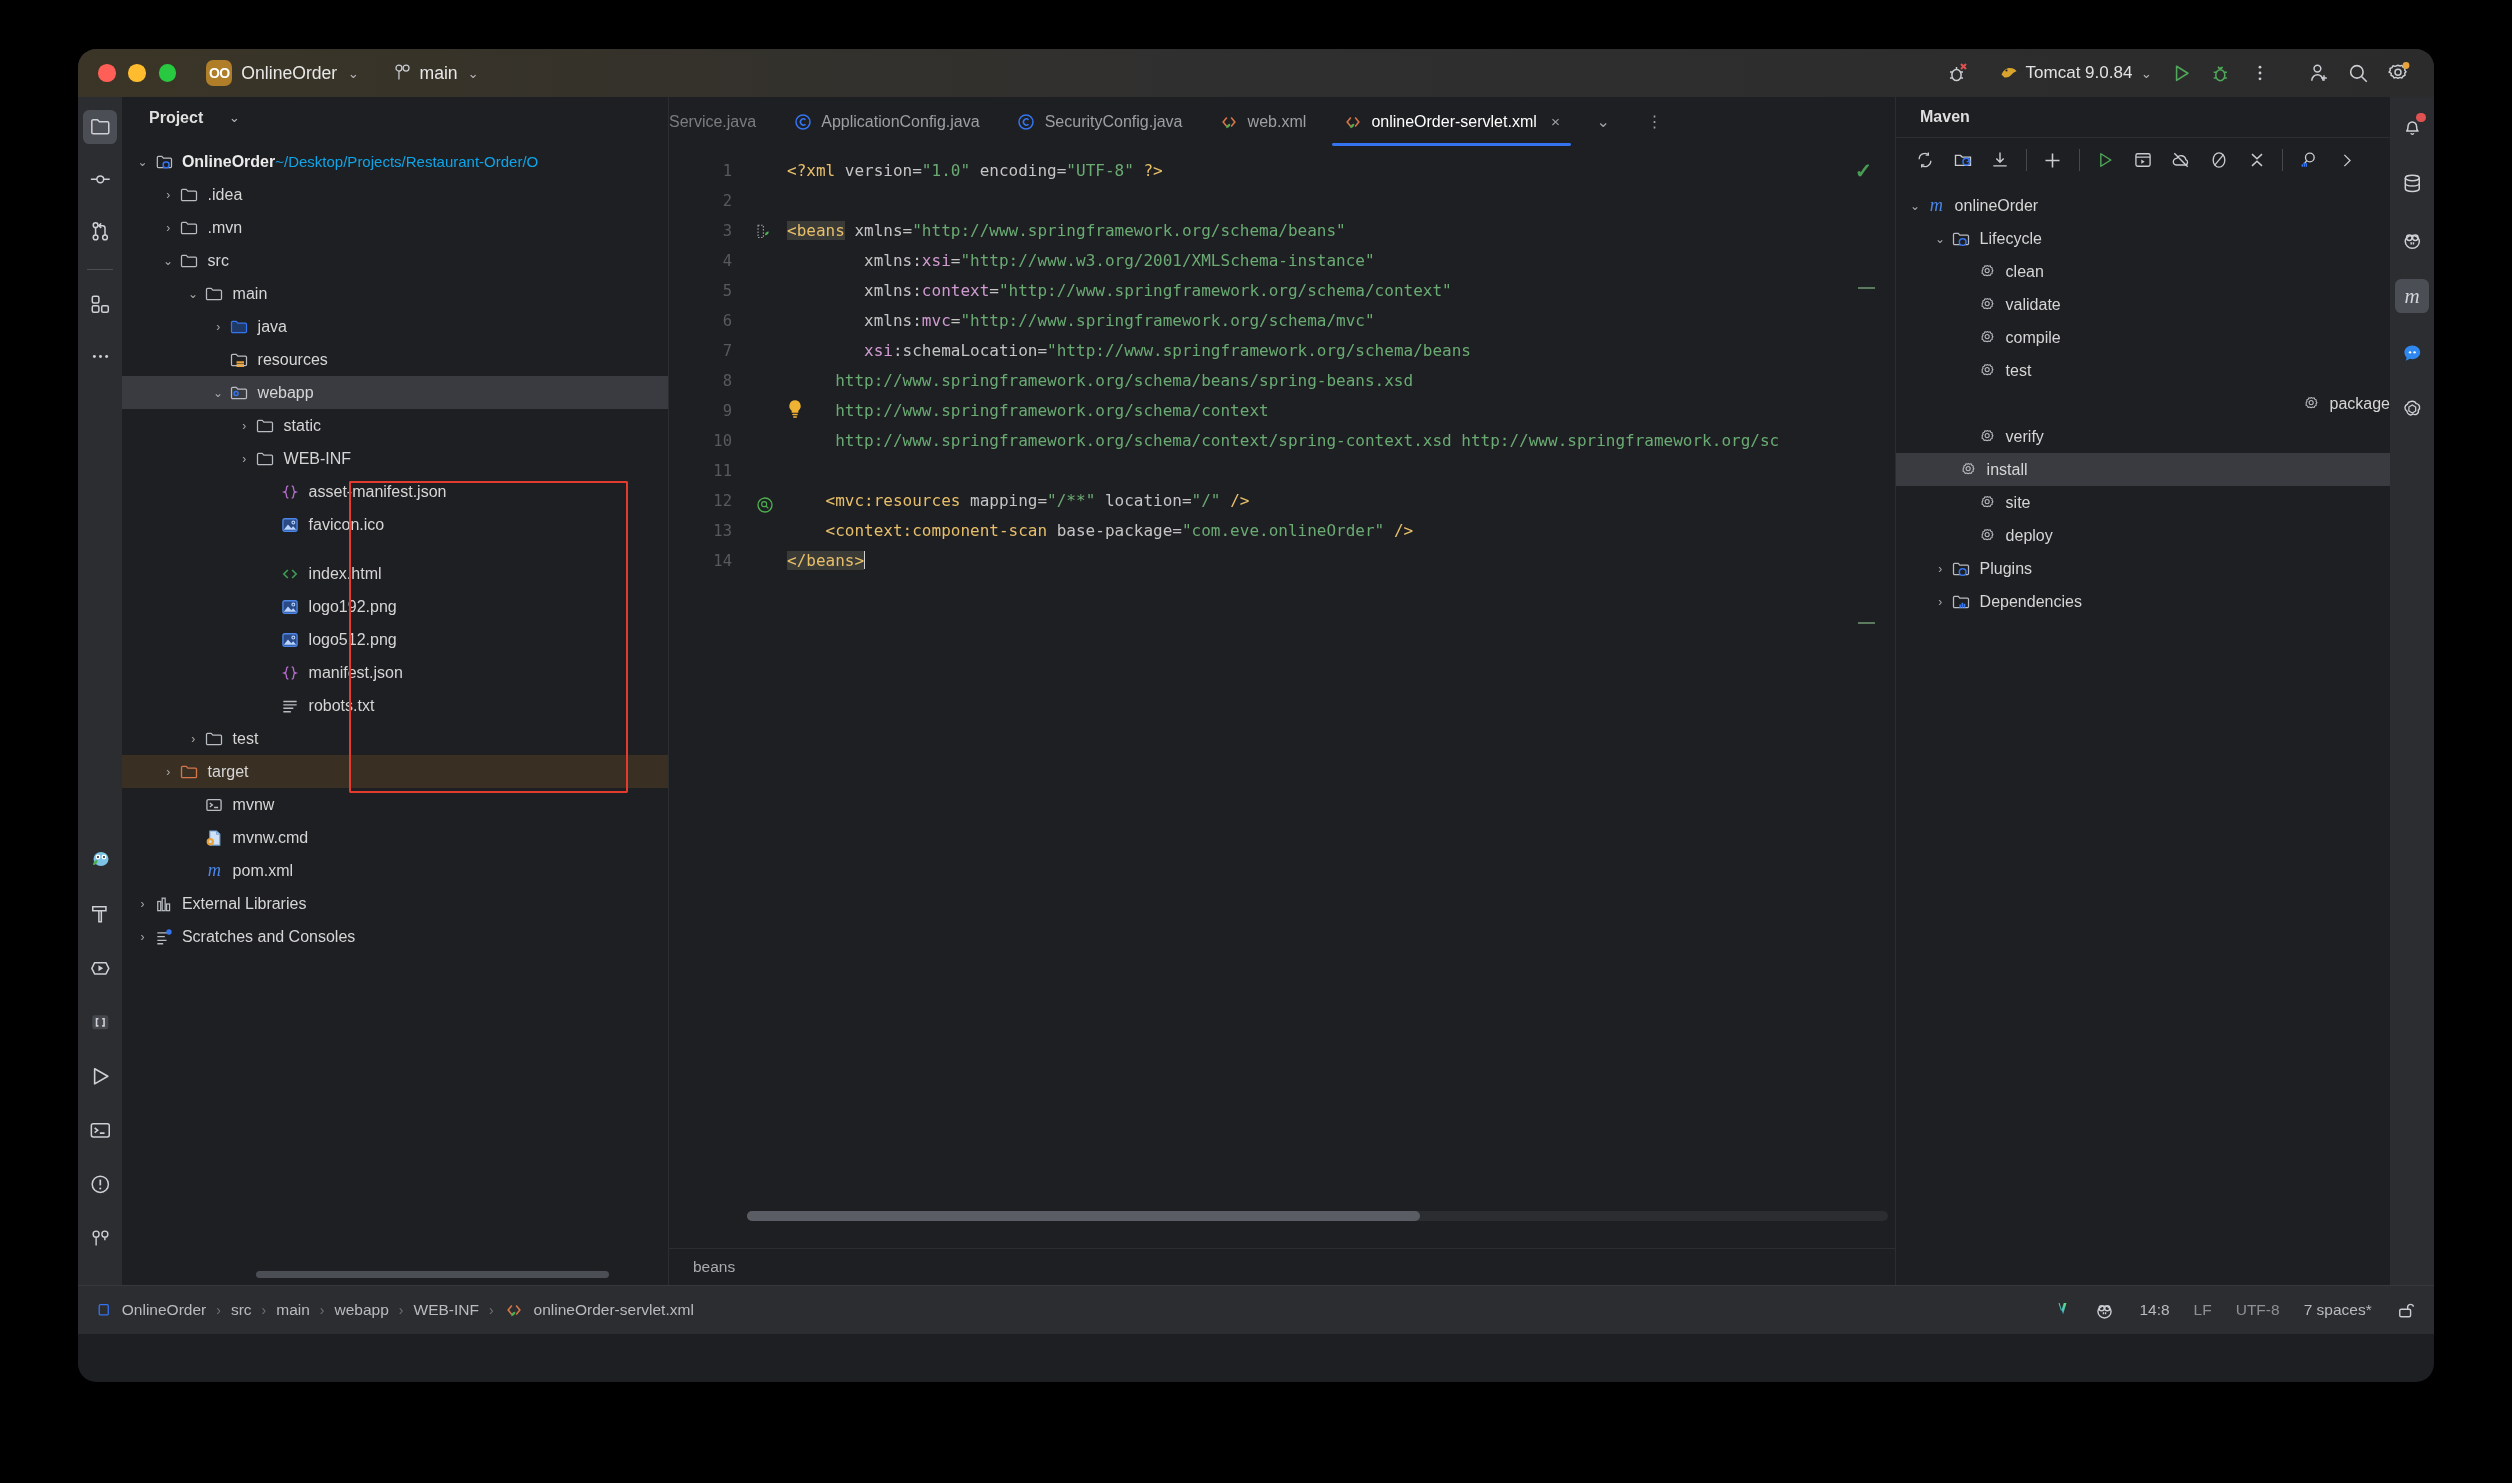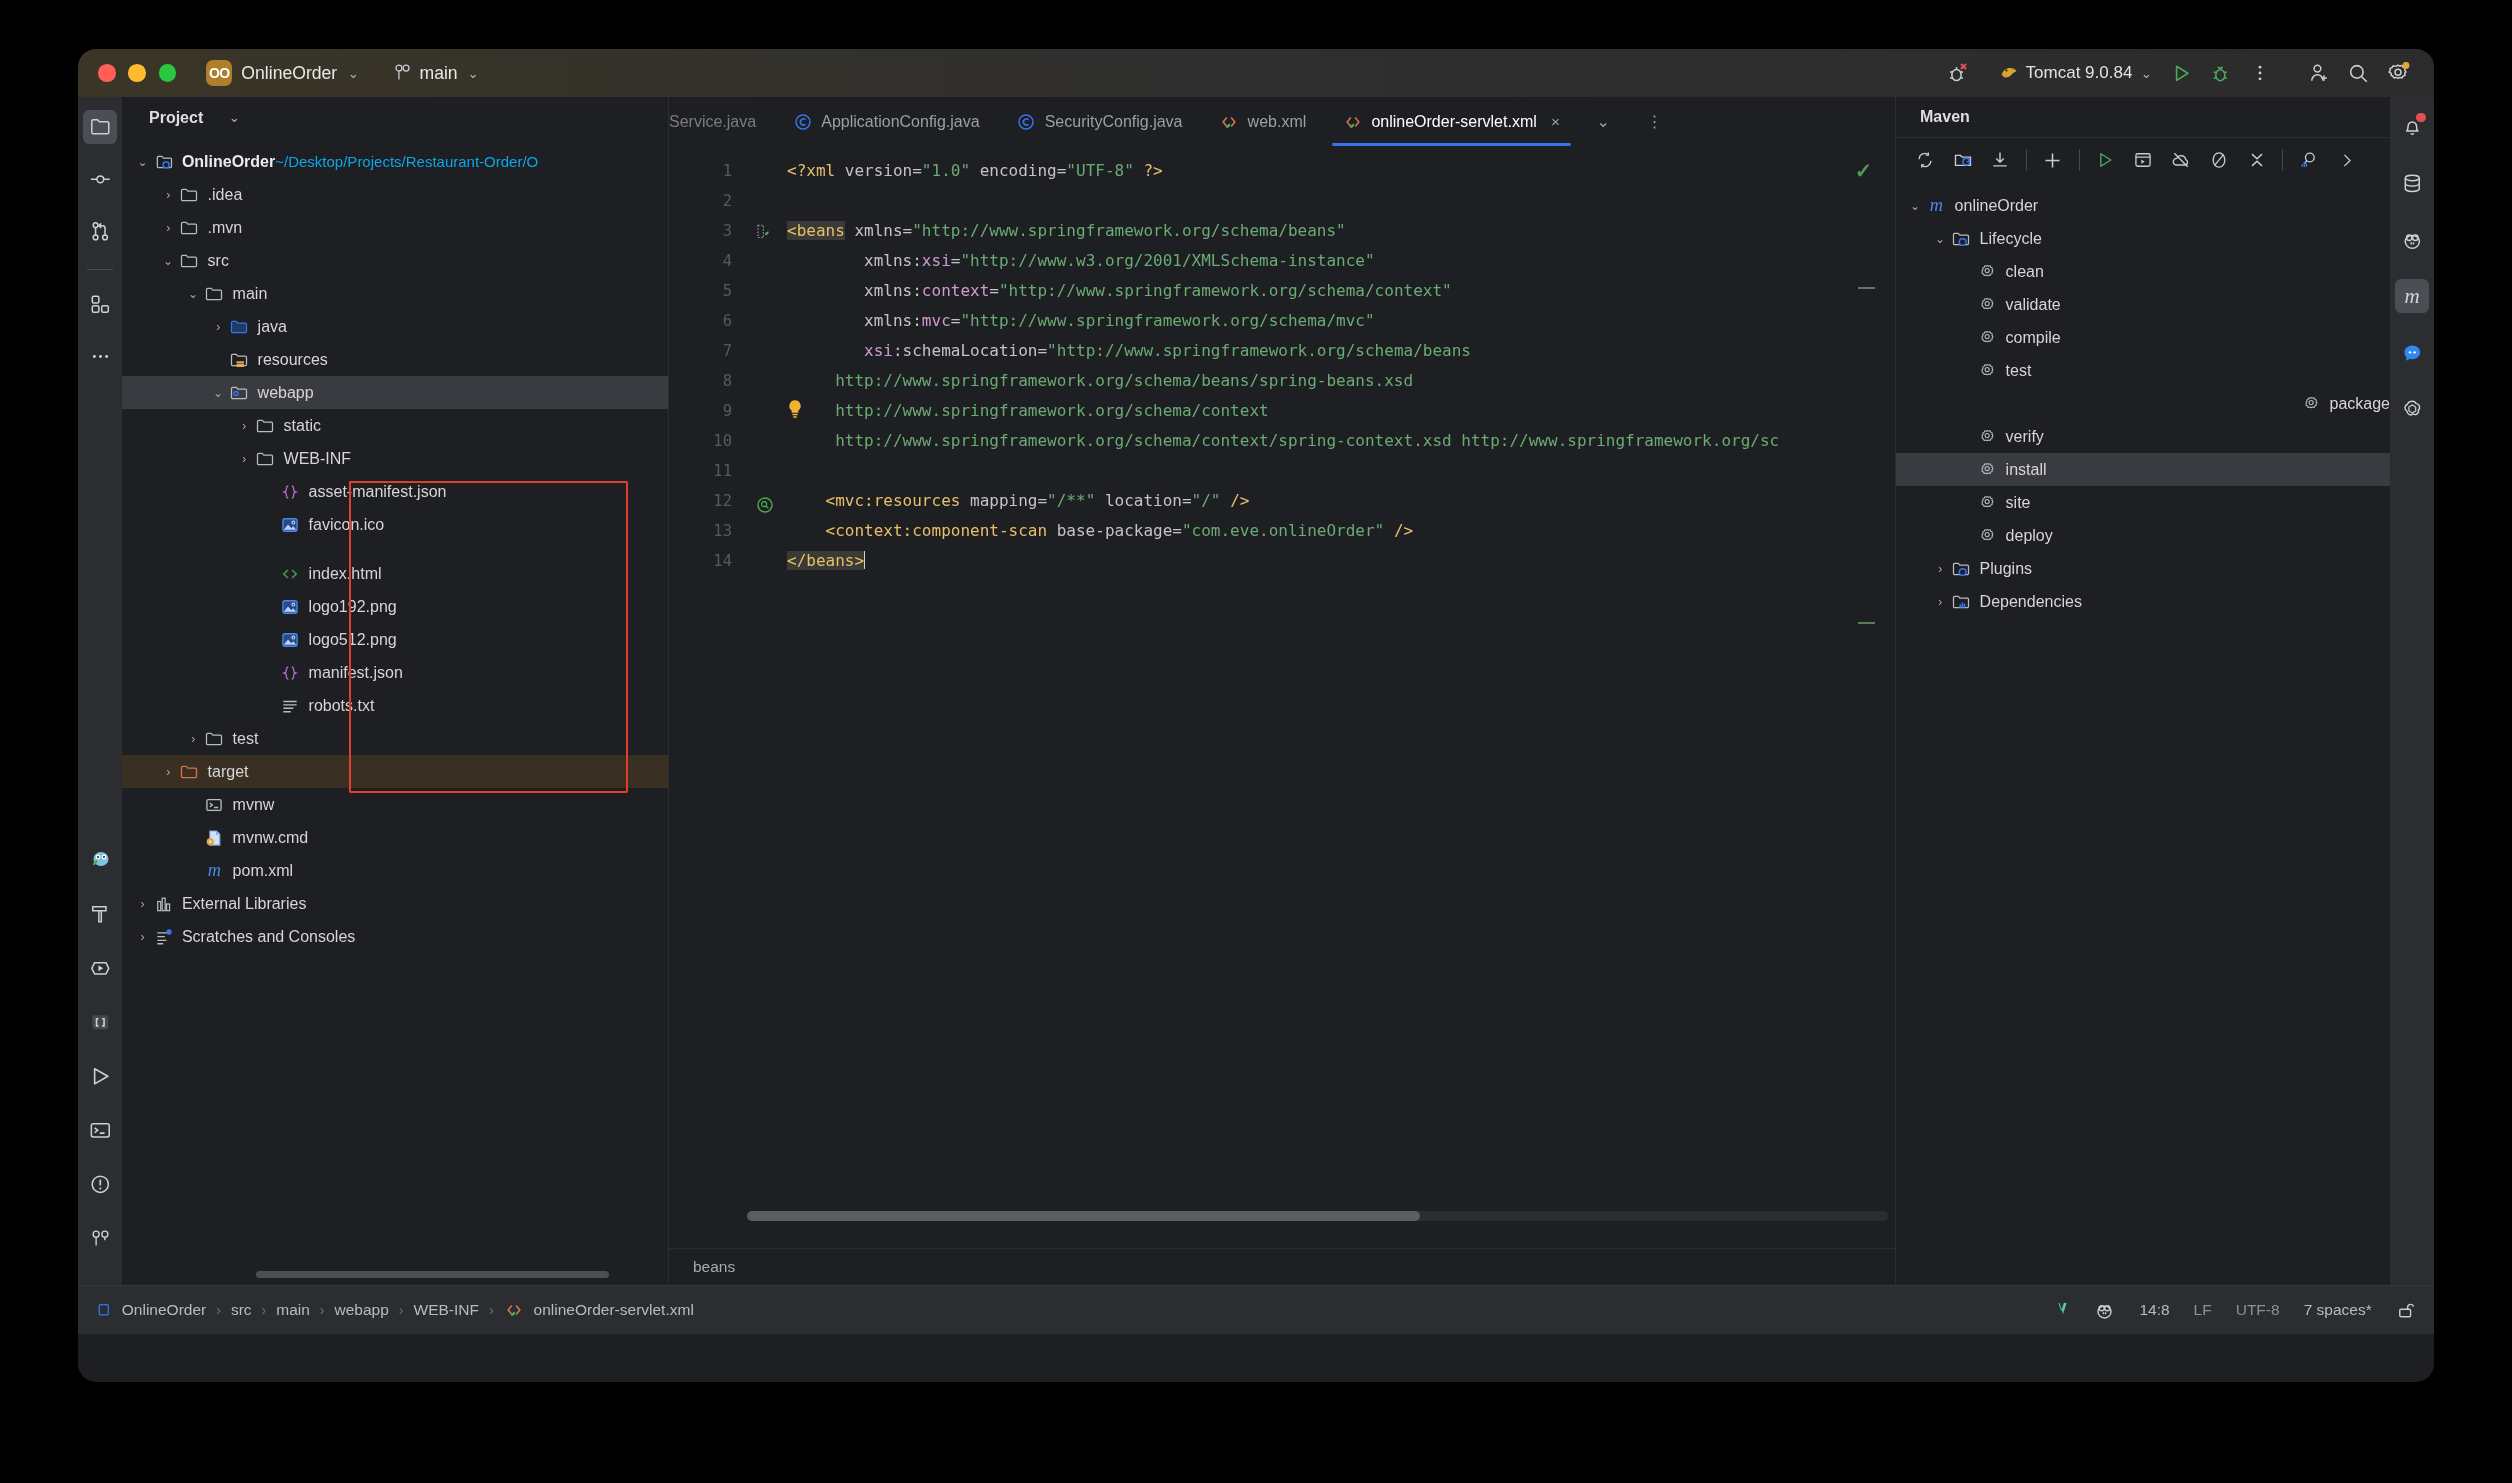--- a/index.html
+++ b/index.html
@@ -870,21 +870,21 @@
           <div class="mv-node" style="padding-left: 61px;">
             <span class="arrow empty">›</span>
             <span class="nicon">
               <svg width="18.3" height="18.3" viewBox="0 0 24 24">
                 <path d="M12 4.6 13.9 5.5l2-.5.9 1.8 1.9.9-.3 2 1.2 1.6-1.2 1.6.3 2-1.9.9-.9 1.8-2-.5-1.9.9-1.9-.9-2 .5-.9-1.8-1.9-.9.3-2L5.4 11.3l1.2-1.6-.3-2 1.9-.9.9-1.8 2 .5z" fill="none" stroke="#b9bcc2" stroke-width="1.4" stroke-linejoin="round"></path>
                 <circle cx="12" cy="11.3" r="2.7" fill="none" stroke="#b9bcc2" stroke-width="1.4"></circle>
               </svg>
             </span>
             <span>verify</span>
           </div>
-          <div class="mv-node sel" style="padding-left: 61px;">
+          <div class="mv-node sel" style="padding-left: 42px;">
             <span class="arrow empty">›</span>
             <span class="nicon">
               <svg width="18.3" height="18.3" viewBox="0 0 24 24">
                 <path d="M12 4.6 13.9 5.5l2-.5.9 1.8 1.9.9-.3 2 1.2 1.6-1.2 1.6.3 2-1.9.9-.9 1.8-2-.5-1.9.9-1.9-.9-2 .5-.9-1.8-1.9-.9.3-2L5.4 11.3l1.2-1.6-.3-2 1.9-.9.9-1.8 2 .5z" fill="none" stroke="#b9bcc2" stroke-width="1.4" stroke-linejoin="round"></path>
                 <circle cx="12" cy="11.3" r="2.7" fill="none" stroke="#b9bcc2" stroke-width="1.4"></circle>
               </svg>
             </span>
             <span>install</span>
           </div>
           <div class="mv-node" style="padding-left: 61px;">

